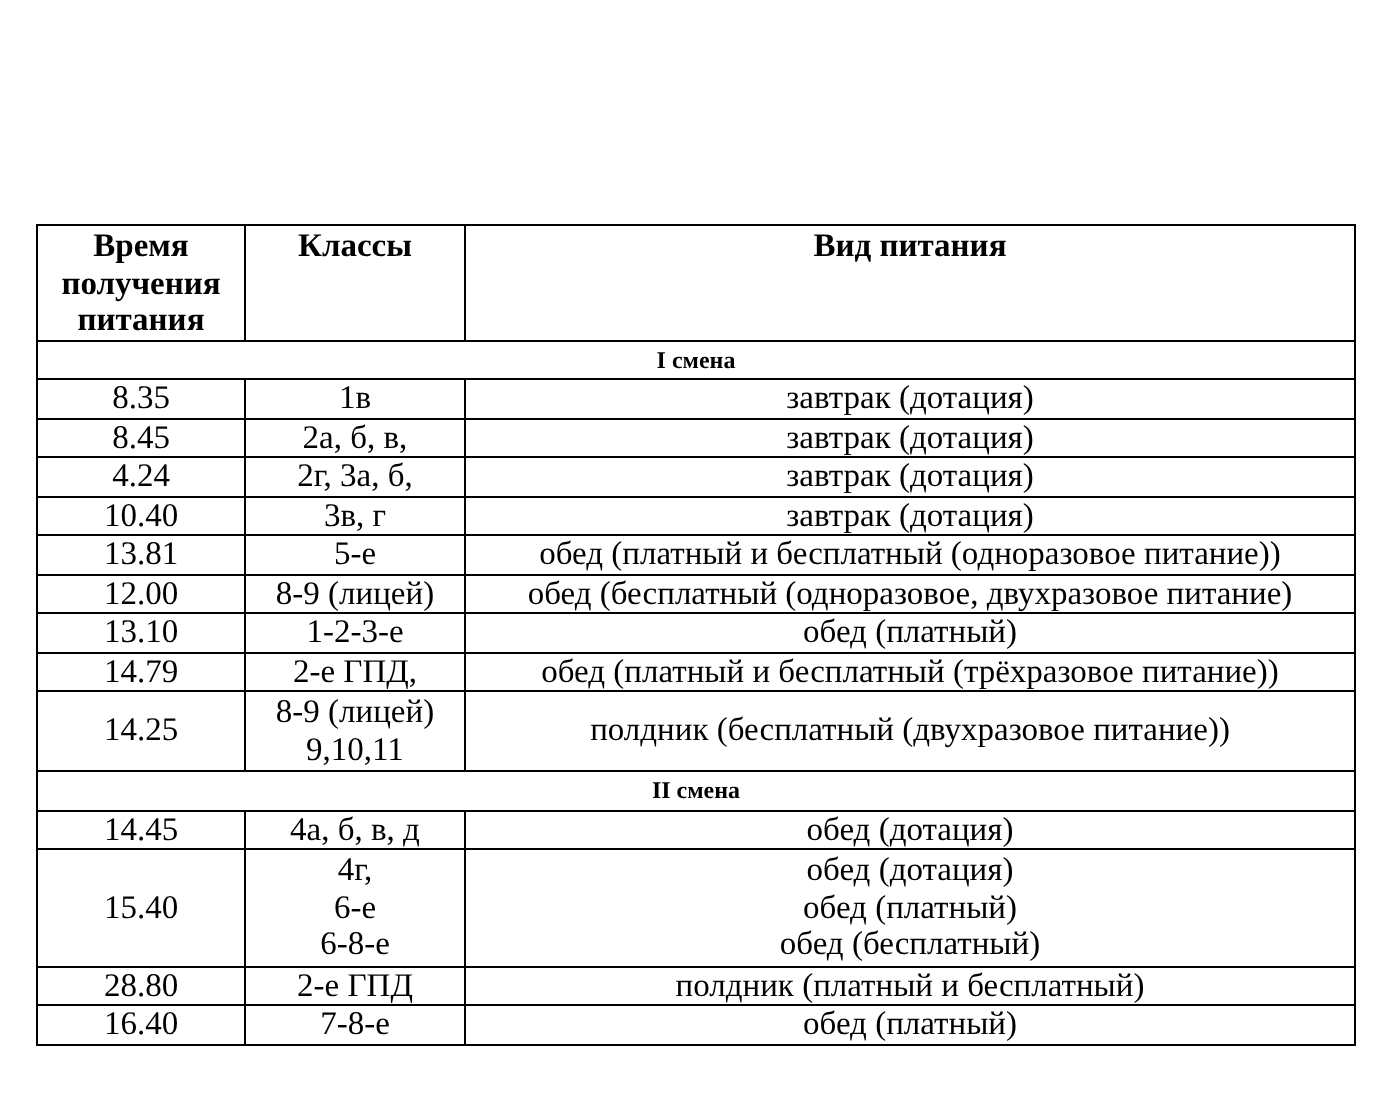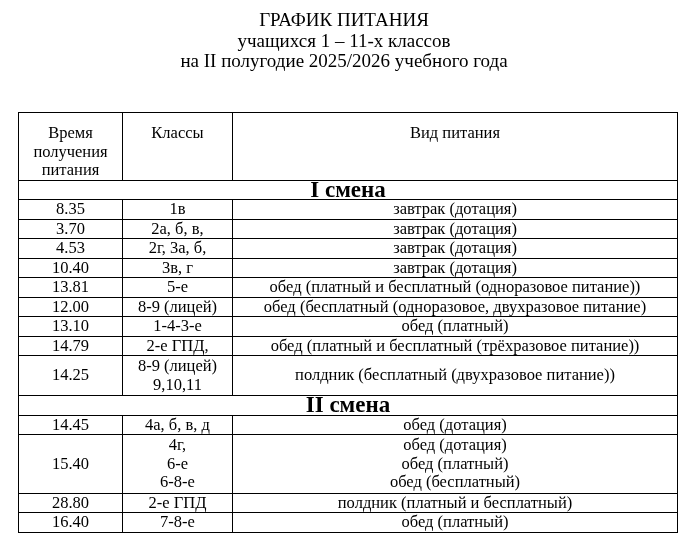--- a/index.html
+++ b/index.html
@@ -38,43 +38,38 @@
   table.schedule col.c-food    { width: 445px; }
   table.schedule th,
   table.schedule td {
     border: 1px solid #000000;
     text-align: center;
     padding: 0 2px;
     line-height: 18.5px;
     overflow: hidden;
   }
   table.schedule thead th {
-    font-weight: normal;
+    font-weight: bold;
     vertical-align: top;
     height: 56px;
-    padding-top: 11px;
+    padding-top: 1px;
   }
   td.section-cell {
     font-weight: bold;
     height: 19px;
-    font-size: 23px;
+    font-size: 12px;
   }
   td.cell { height: 19px; vertical-align: middle; white-space: pre-line; }
   tr.multiline td.cell { padding-top: 1px; padding-bottom: 1px; }
 </style>
 </head>
 <body>
 
 <div class="page">
 
-  <div class="doc-title">
-    <div class="t-line">ГРАФИК ПИТАНИЯ</div>
-    <div class="t-line">учащихся 1 – 11-х классов</div>
-    <div class="t-line">на II полугодие 2025/2026 учебного года</div>
-  </div>
 
   <table class="schedule">
     <colgroup>
       <col class="c-time">
       <col class="c-classes">
       <col class="c-food">
     </colgroup>
     <thead>
       <tr>
         <th>Время получения питания</th>
@@ -85,47 +80,47 @@
     <tbody id="schedule-body">
         <tr>
           <td colspan="3" class="section-cell">I смена</td>
         </tr>
         <tr>
           <td class="cell">8.35</td>
           <td class="cell">1в</td>
           <td class="cell">завтрак (дотация)</td>
         </tr>
         <tr>
-          <td class="cell">3.70</td>
+          <td class="cell">8.45</td>
           <td class="cell">2а, б, в,</td>
           <td class="cell">завтрак (дотация)</td>
         </tr>
         <tr>
-          <td class="cell">4.53</td>
+          <td class="cell">4.24</td>
           <td class="cell">2г, 3а, б,</td>
           <td class="cell">завтрак (дотация)</td>
         </tr>
         <tr>
           <td class="cell">10.40</td>
           <td class="cell">3в, г</td>
           <td class="cell">завтрак (дотация)</td>
         </tr>
         <tr>
           <td class="cell">13.81</td>
           <td class="cell">5-е</td>
           <td class="cell">обед (платный и бесплатный (одноразовое питание))</td>
         </tr>
         <tr>
           <td class="cell">12.00</td>
           <td class="cell">8-9 (лицей)</td>
           <td class="cell">обед (бесплатный (одноразовое, двухразовое питание)</td>
         </tr>
         <tr>
           <td class="cell">13.10</td>
-          <td class="cell">1-4-3-е</td>
+          <td class="cell">1-2-3-е</td>
           <td class="cell">обед (платный)</td>
         </tr>
         <tr>
           <td class="cell">14.79</td>
           <td class="cell">2-е ГПД,</td>
           <td class="cell">обед (платный и бесплатный (трёхразовое питание))</td>
         </tr>
         <tr class="multiline">
           <td class="cell">14.25</td>
           <td class="cell">8-9 (лицей)

